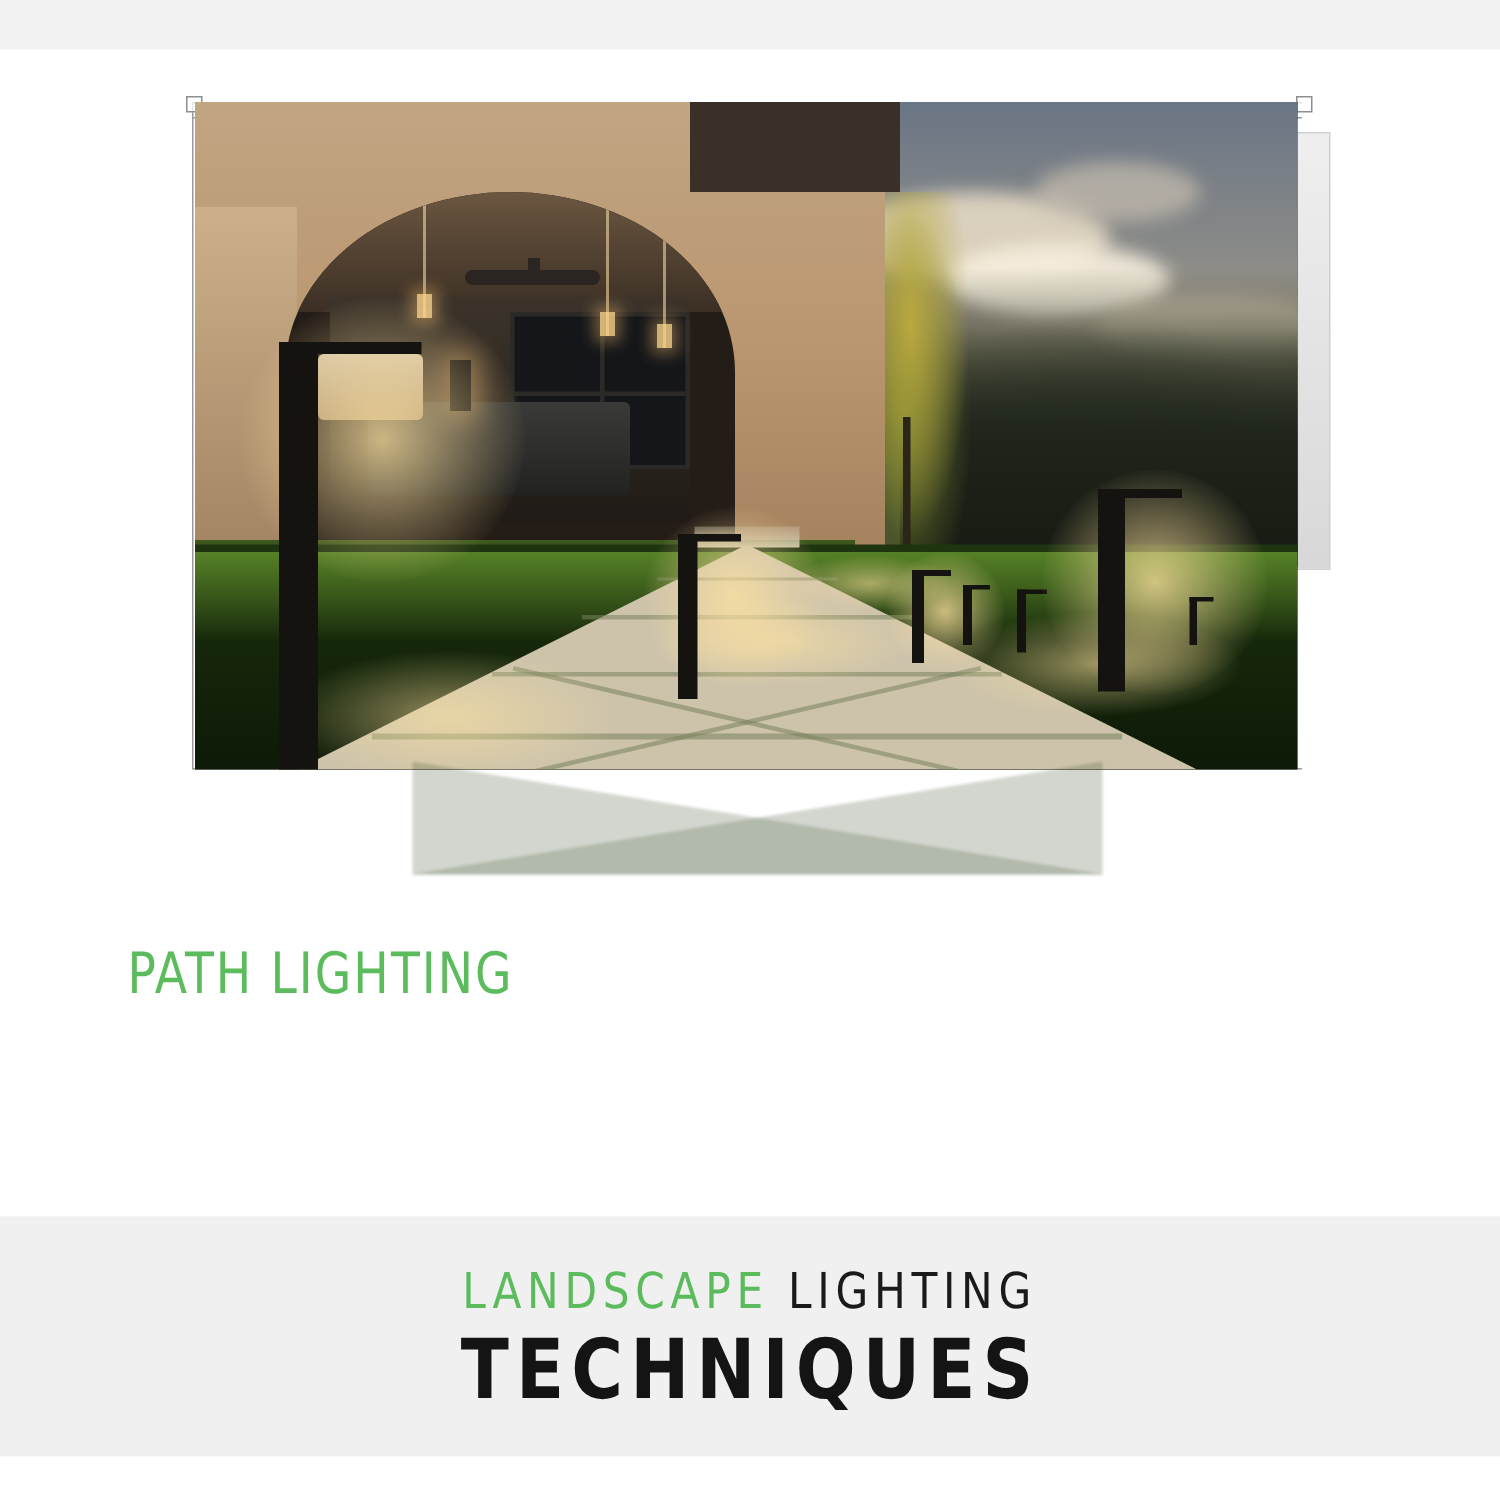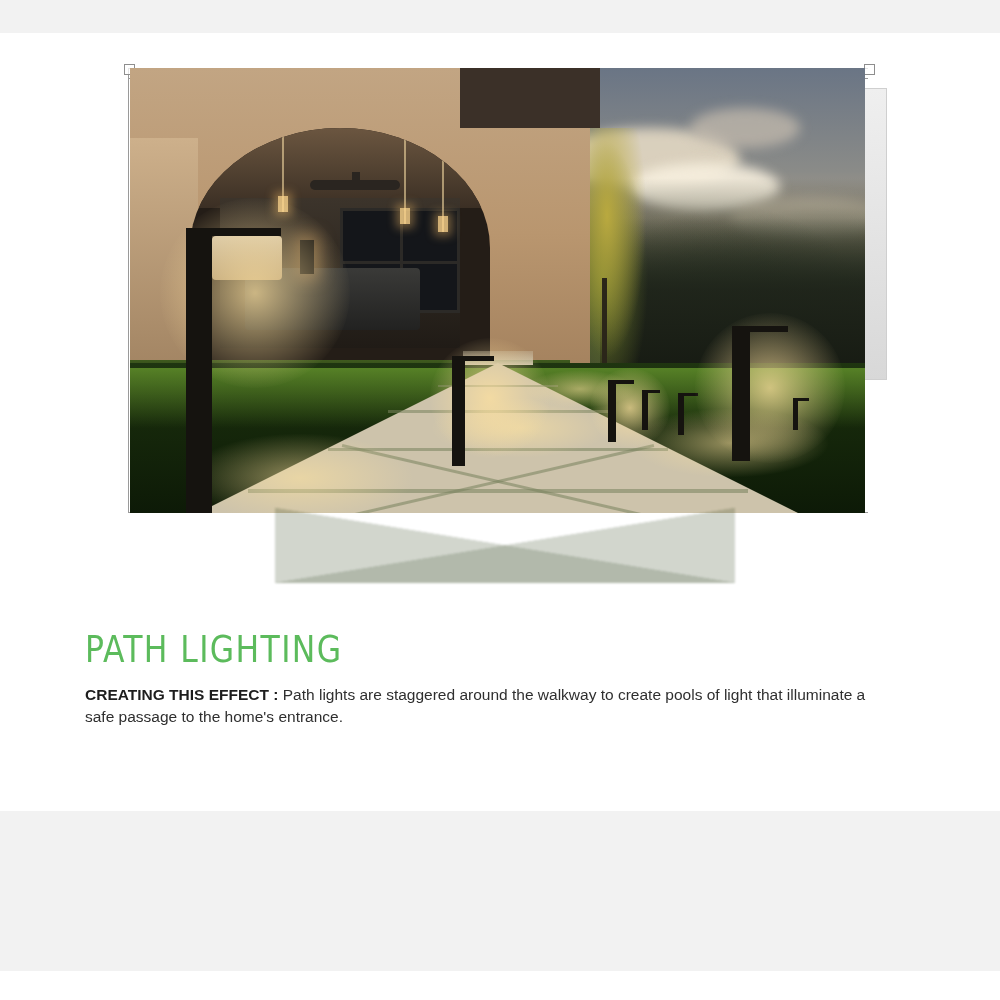--- a/index.html
+++ b/index.html
@@ -498,18 +498,24 @@
         <div class="head" style="width:16px; height:3px;"></div>
       </div>
 
     </div>
 
     <div class="shadow-wedge"></div>
   </div>
 
   <div class="content">
     <h1 class="headline">PATH LIGHTING</h1>
-    <p class="body-text"><strong>CREATING THIS EFFECT :</strong><span> Path lights are staggered around the walkway to create pools of light that illuminate a safe passage to the home's entrance.</span></p>
   </div>
 
+  <div class="footer">
+    <div class="footer-line1">
+      <span class="green">LANDSCAPE</span>
+      <span class="dark">LIGHTING</span>
+    </div>
+    <div class="footer-line2">TECHNIQUES</div>
+  </div>
 
   <div class="bottom-strip"></div>
 </div>
 
 </body></html>

